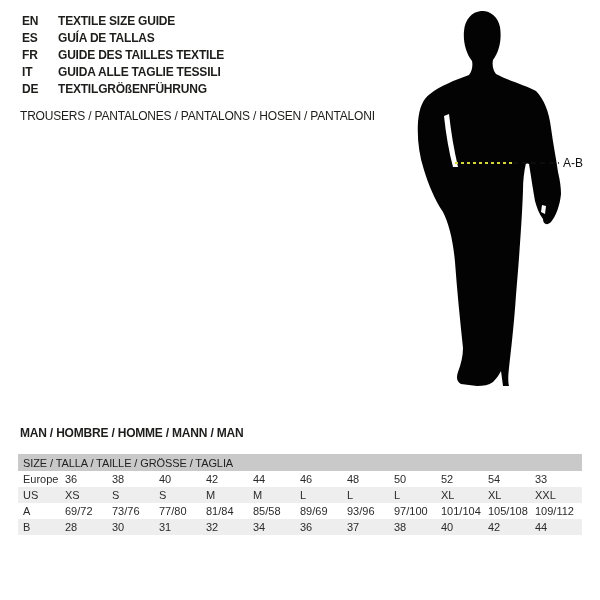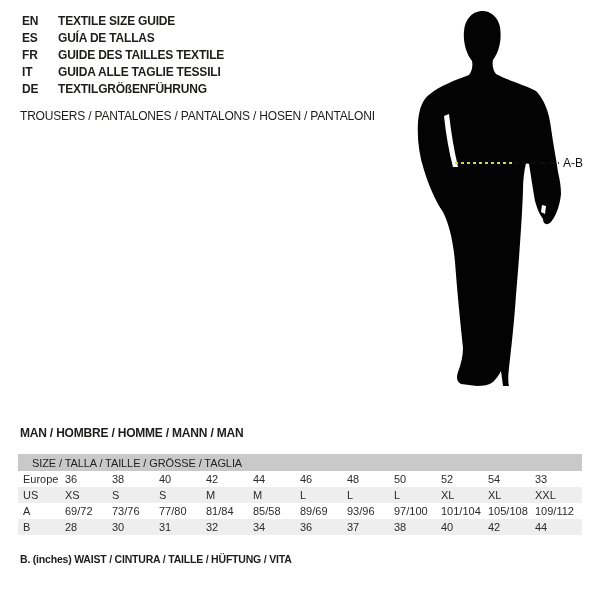--- a/index.html
+++ b/index.html
@@ -41,21 +41,21 @@
   }
   
   .size-table{
     position:absolute; left:18px; top:454px; width:564px;
     border-collapse:collapse; table-layout:fixed;
     font-size:11px; color:#2b2b2b;
   }
   .size-table td{height:16px; text-align:left; vertical-align:middle; overflow:hidden;}
   .size-table .header-bar td{
     background:var(--header-bg); height:17px; text-align:left;
-    padding-left:14px; font-size:11px; color:#222; letter-spacing:-0.1px;
+    padding-left:5px; font-size:11px; color:#222; letter-spacing:-0.1px;
   }
   .size-table .row-label{text-align:left; padding-left:5px; width:78px;}
   .size-table tr.alt td{background:var(--alt-bg);}
   
   .footnotes{
     position:absolute; left:20px; top:551px;
     font-weight:bold; font-size:10.5px; letter-spacing:-0.2px;
   }
   .footnote{height:17.5px; line-height:17.5px; white-space:nowrap;}
 </style>
@@ -182,14 +182,13 @@
         <td>37</td>
         <td>38</td>
         <td>40</td>
         <td>42</td>
         <td>44</td>
       </tr>
     </tbody>
 </table>
 
 <div class="footnotes">
-    <div class="footnote">B. (inches) WAIST / CINTURA / TAILLE / HÜFTUNG / VITA</div>
   </div>
 
 </body></html>

